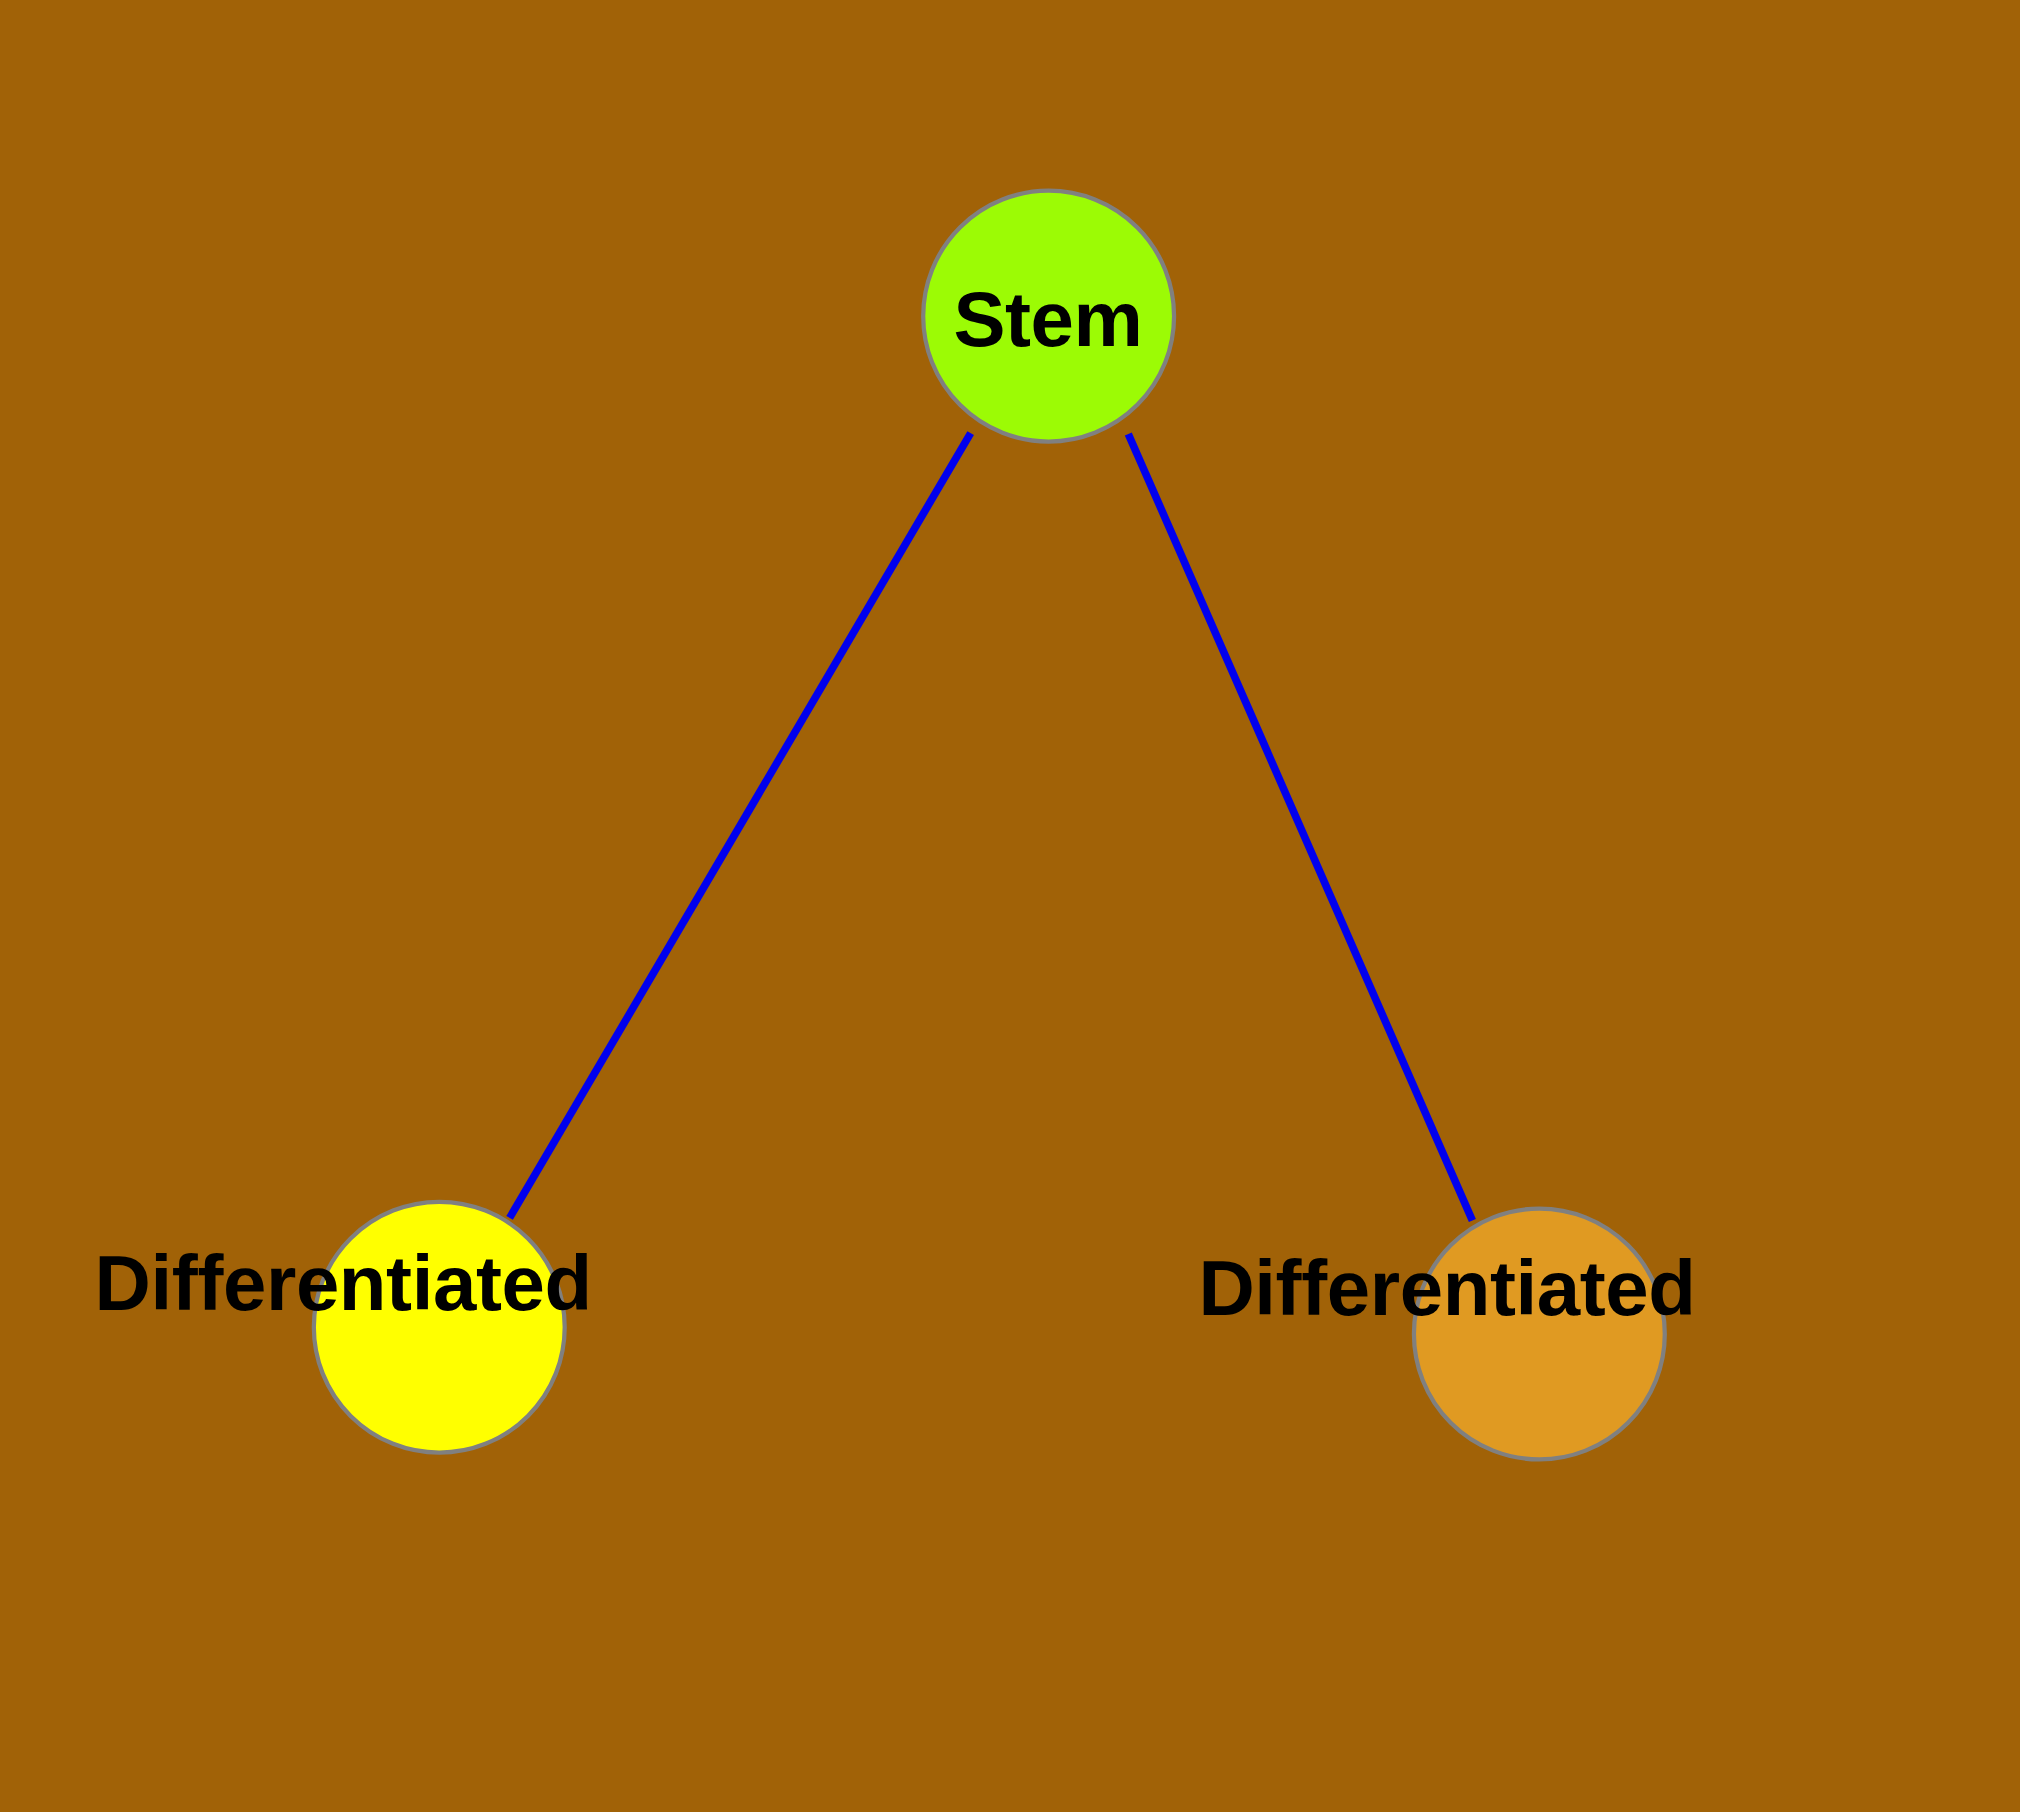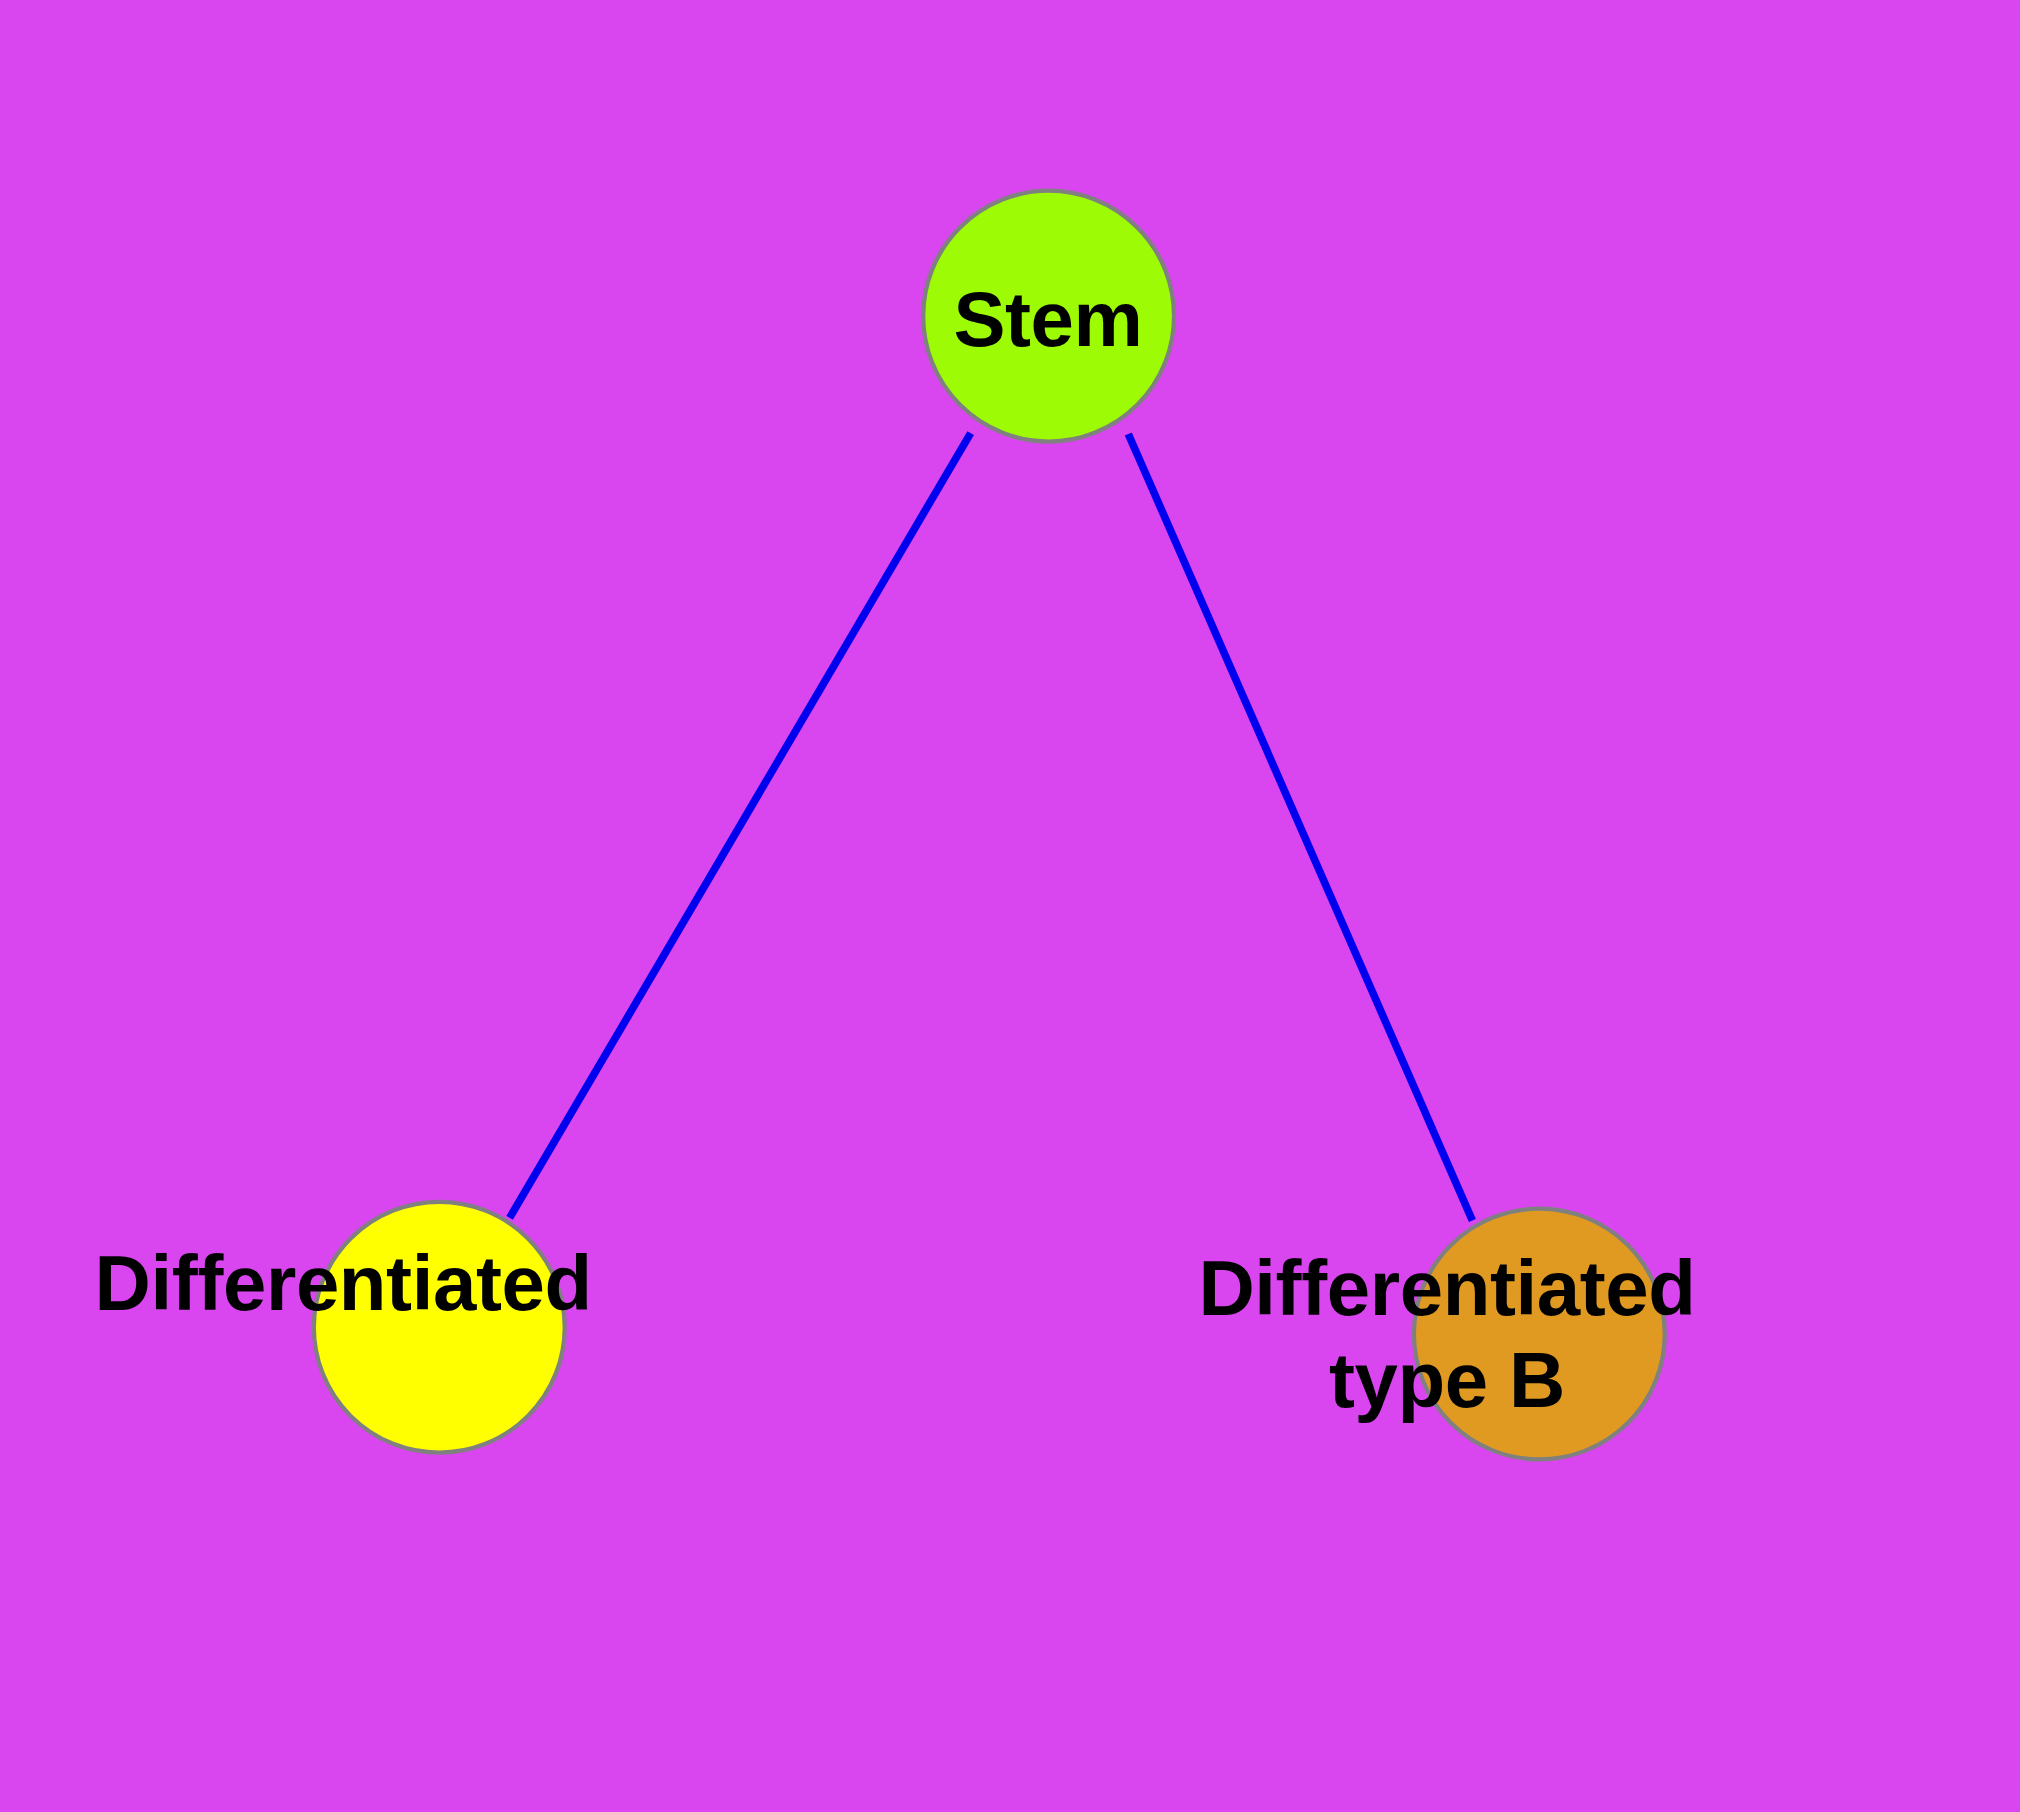--- a/index.html
+++ b/index.html
@@ -9,21 +9,21 @@
   body {
     width: 2021px;
     height: 1812px;
     overflow: hidden;
     font-family: "Liberation Sans", sans-serif;
   }
   #canvas {
     position: relative;
     width: 2021px;
     height: 1812px;
-    background: #d946ef;
+    background: #a16207;
   }
   #graph-svg {
     position: absolute;
     top: 0;
     left: 0;
     width: 2021px;
     height: 1812px;
   }
   .node-label {
     position: absolute;
@@ -71,16 +71,16 @@
     <circle cx="518" cy="1566" r="148" fill="#ffff00" stroke="#808080" stroke-width="5"></circle>
 
     <circle cx="1816" cy="1574" r="148" fill="#e09a22" stroke="#808080" stroke-width="5"></circle>
 
   </svg>
 
   <div class="node-label" id="label-stem">Stem</div>
 
   <div class="node-label" id="label-diff-a"><span>Differentiated</span><br></div>
 
-  <div class="node-label" id="label-diff-b"><span>Differentiated</span><br><span>type B</span></div>
+  <div class="node-label" id="label-diff-b"><span>Differentiated</span><br></div>
 
 </div>
 
 
 </body></html>

